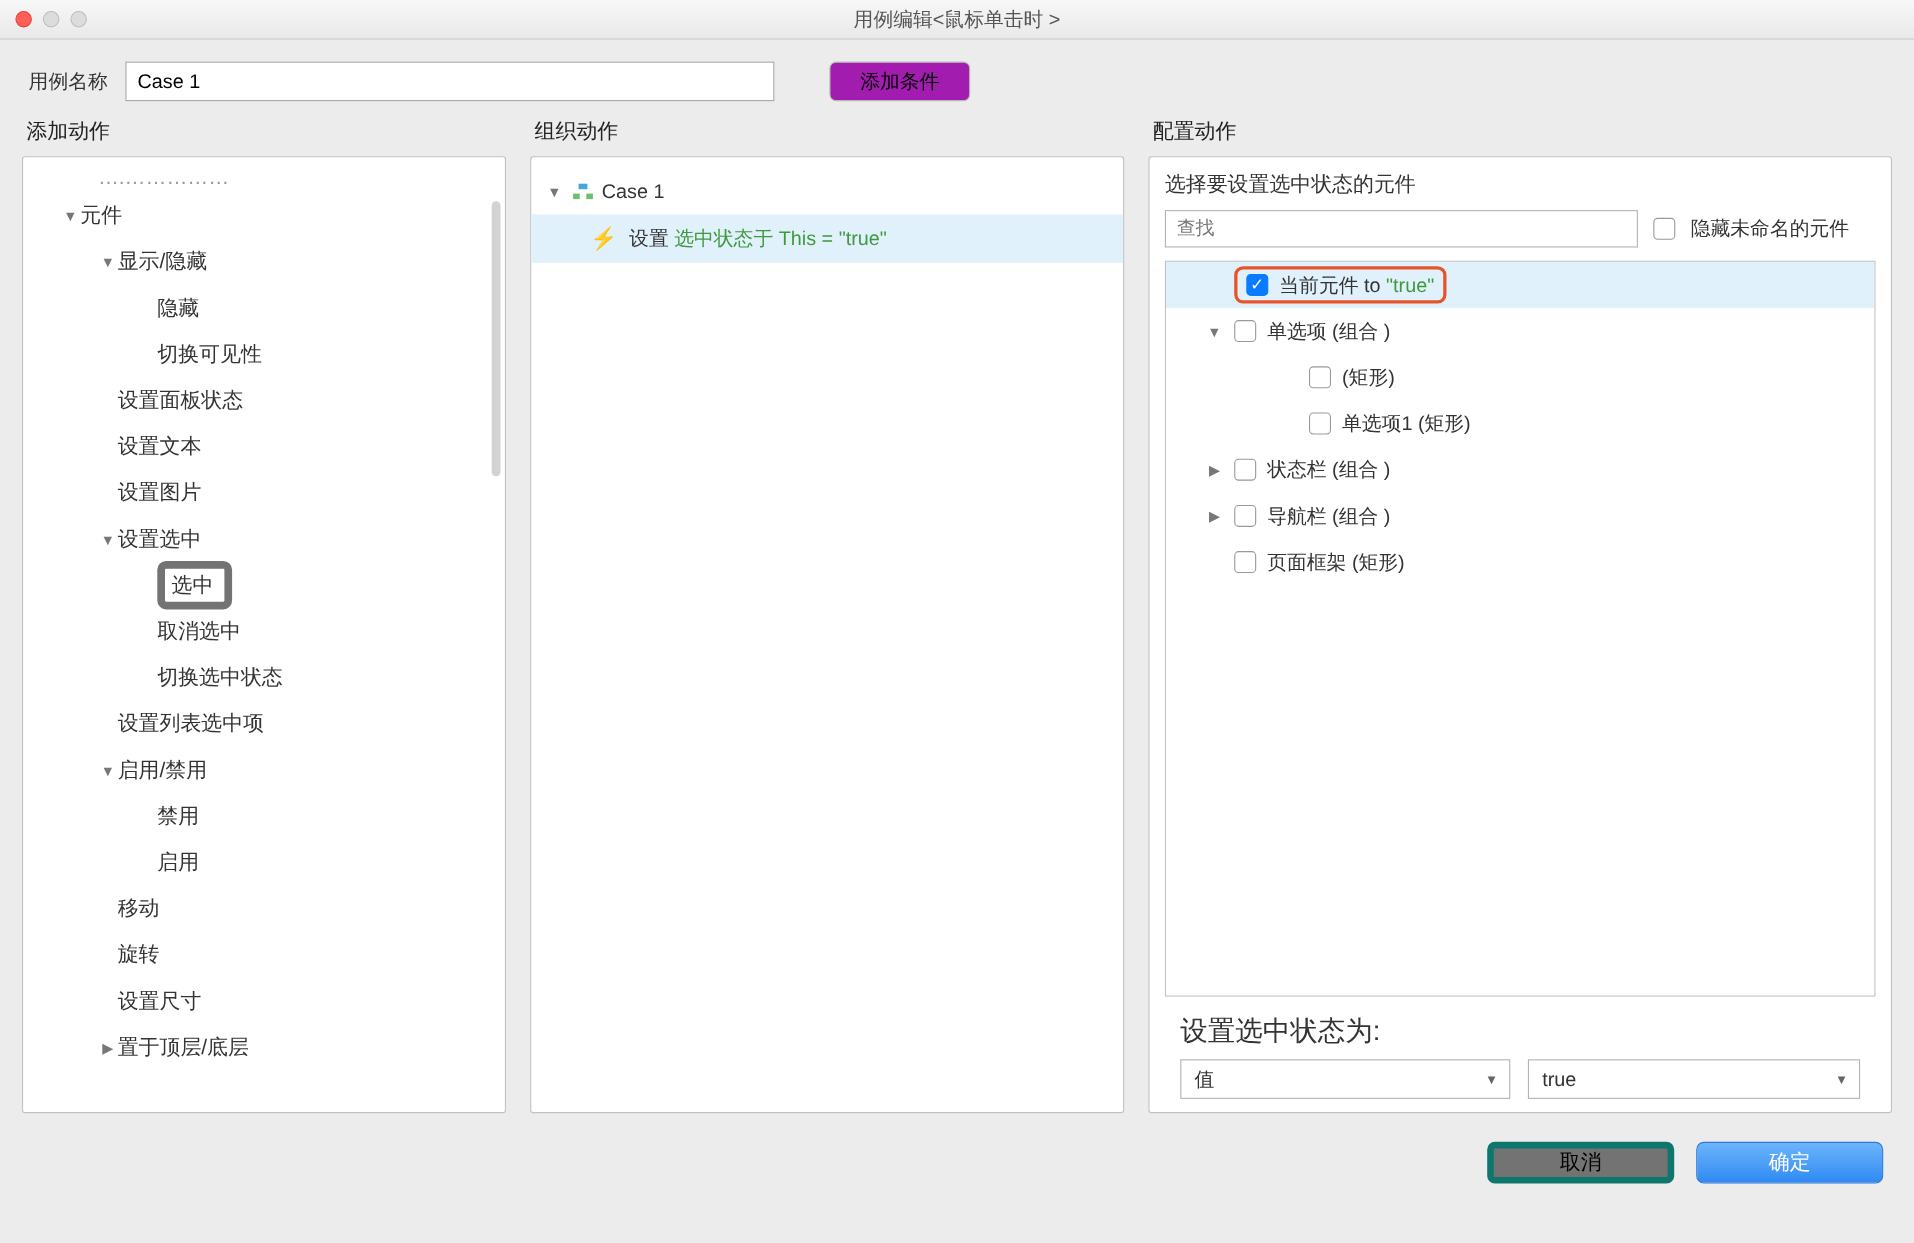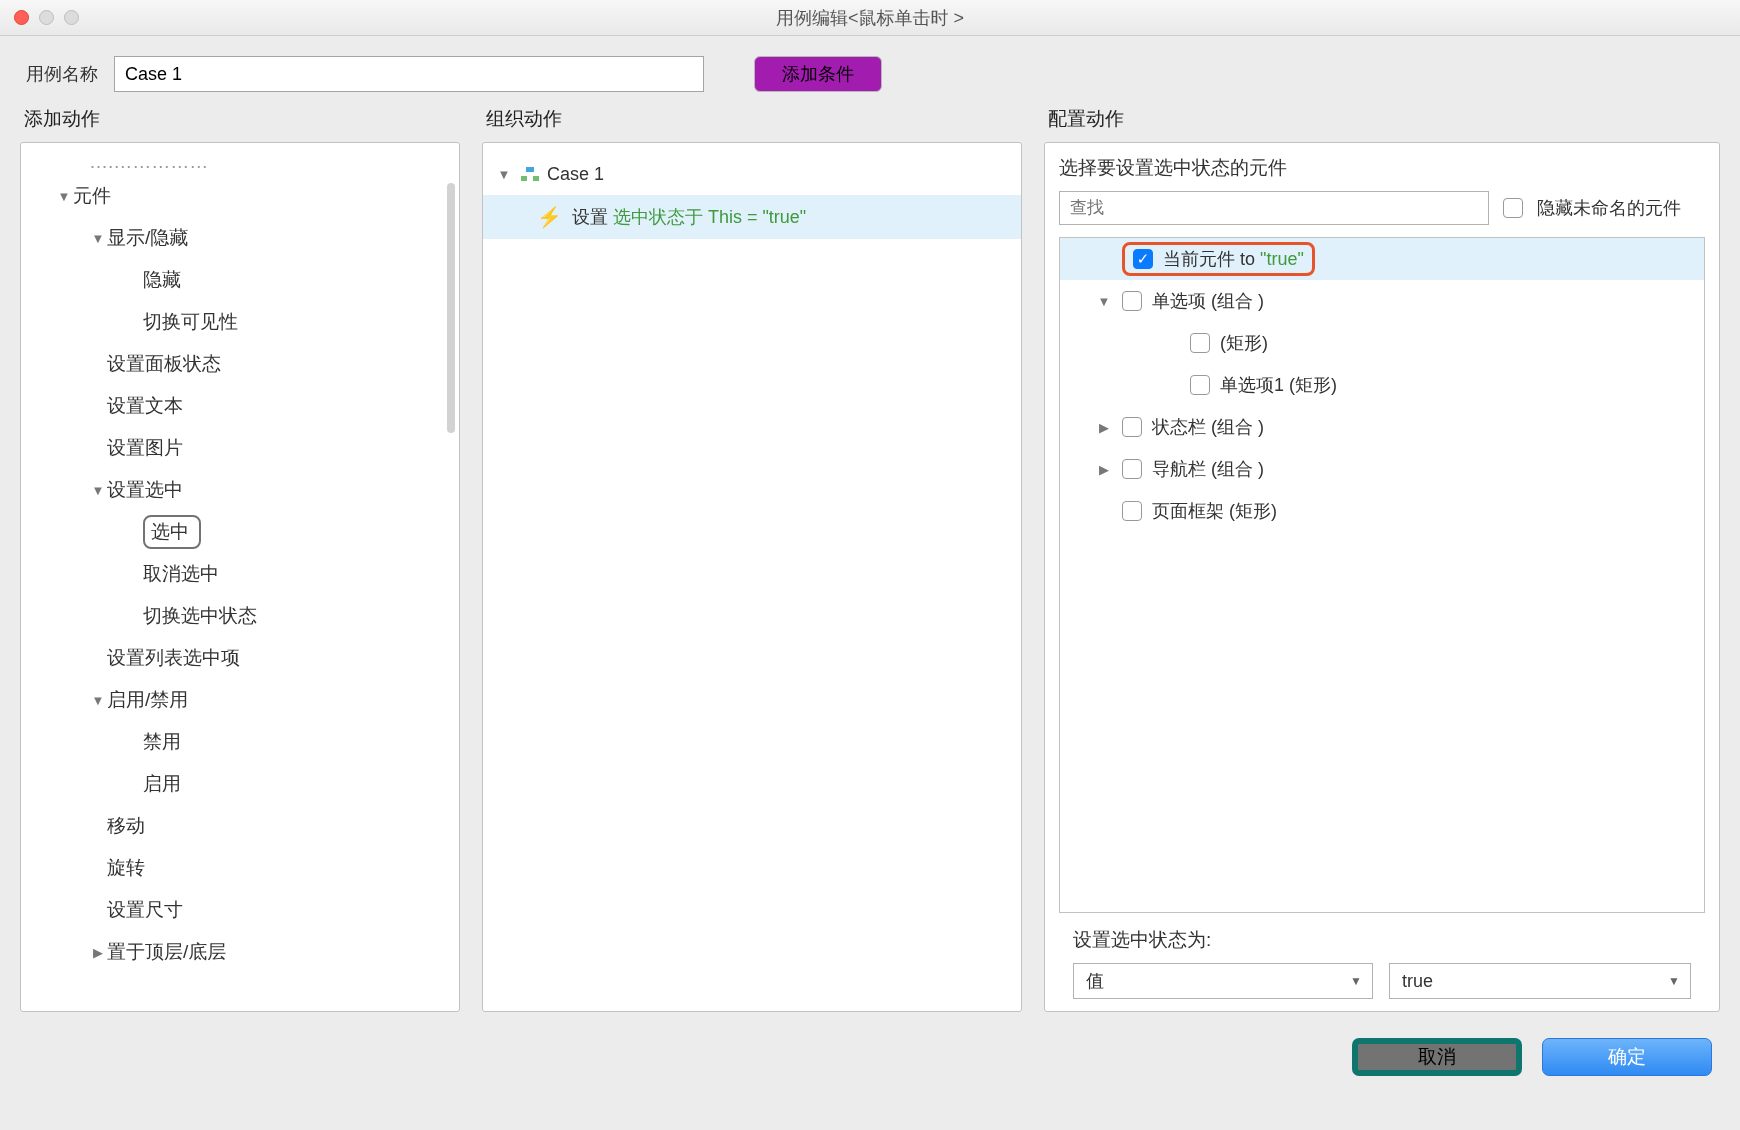--- a/index.html
+++ b/index.html
@@ -31,21 +31,21 @@
 
 .col-right { flex: 1; }
 .col-right .panel { height: 870px; display: flex; flex-direction: column; }
 
 .tree { padding: 8px 0; font-size: 19px; }
 .tree-row { display: flex; align-items: center; height: 42px; padding-left: 10px; cursor: pointer; white-space: nowrap; }
 .tree-row.top-cut { height: 24px; overflow: hidden; align-items: flex-end; padding-bottom: 2px; }
 .caret { width: 18px; display: inline-flex; justify-content: center; color: #777; font-size: 13px; }
 .indent { display: inline-block; }
 .i1 { width: 24px; } .i2 { width: 58px; } .i3 { width: 94px; }
-.highlight-box { border: 2px solid #737373; border-radius: 8px; padding: 2px 10px 2px 6px; display: inline-block; }
+.highlight-box { border: 7px solid #737373; border-radius: 8px; padding: 2px 10px 2px 6px; display: inline-block; }
 
 .case-tree { padding: 10px 0; }
 .case-row { display: flex; align-items: center; height: 42px; padding-left: 12px; gap: 8px; }
 .case-row .caret { color: #777; }
 .sitemap-icon { width: 18px; height: 14px; position: relative; }
 .sitemap-icon::before { content: ""; position: absolute; top: 0; left: 5px; width: 8px; height: 5px; background: #43a6dd; }
 .sitemap-icon::after { content: ""; position: absolute; bottom: 0; left: 0; width: 6px; height: 5px; background: #6ec06e; box-shadow: 12px 0 0 #6ec06e; }
 .action-row { display: flex; align-items: center; height: 44px; background: #e1f1fb; padding-left: 54px; gap: 10px; }
 .bolt-icon { color: #7a7a7a; font-size: 20px; }
 .action-prefix { color: #333; }
@@ -62,21 +62,21 @@
 .wcaret { width: 16px; text-align: center; color: #777; font-size: 13px; }
 .wcaret.none { visibility: hidden; }
 .wcheck { width: 20px; height: 20px; border: 1px solid #999; border-radius: 4px; background: #fff; display: inline-flex; align-items: center; justify-content: center; }
 .wcheck.checked { background: #0a7bff; border-color: #0a7bff; color: #fff; font-size: 15px; }
 .highlight-box2 { border: 3px solid #e8542a; border-radius: 8px; padding: 2px 8px; display: inline-flex; align-items: center; gap: 10px; }
 .wlabel-normal { color: #333; }
 .wlabel-green { color: #3f9a3e; }
 .wi1 { padding-left: 36px; } .wi3 { padding-left: 104px; }
 
 .set-state { padding: 14px 14px 0 14px; }
-.set-state-title { margin-bottom: 10px; font-size: 19px; }
+.set-state-title { margin-bottom: 10px; font-size: 25px; }
 .selects { display: flex; gap: 16px; }
 .sel { position: relative; height: 36px; border: 1px solid #b2b2b2; background: #fff; display: flex; align-items: center; padding: 0 12px; font-size: 18px; cursor: pointer; }
 .sel .arrow { position: absolute; right: 10px; color: #666; font-size: 12px; }
 .sel1 { width: 300px; } .sel2 { flex: 1; }
 
 .footer { display: flex; justify-content: flex-end; gap: 20px; padding: 16px 28px; }
 .footer button { width: 170px; height: 38px; border-radius: 7px; font-size: 19px; cursor: pointer; }
 .cancel-btn { background: #737373; border: 6px solid #0f766e; }
 .ok-btn { background: linear-gradient(#6db4fb,#2f8af3); border: 1px solid #2a79d8; color: #fff; }
 </style>

